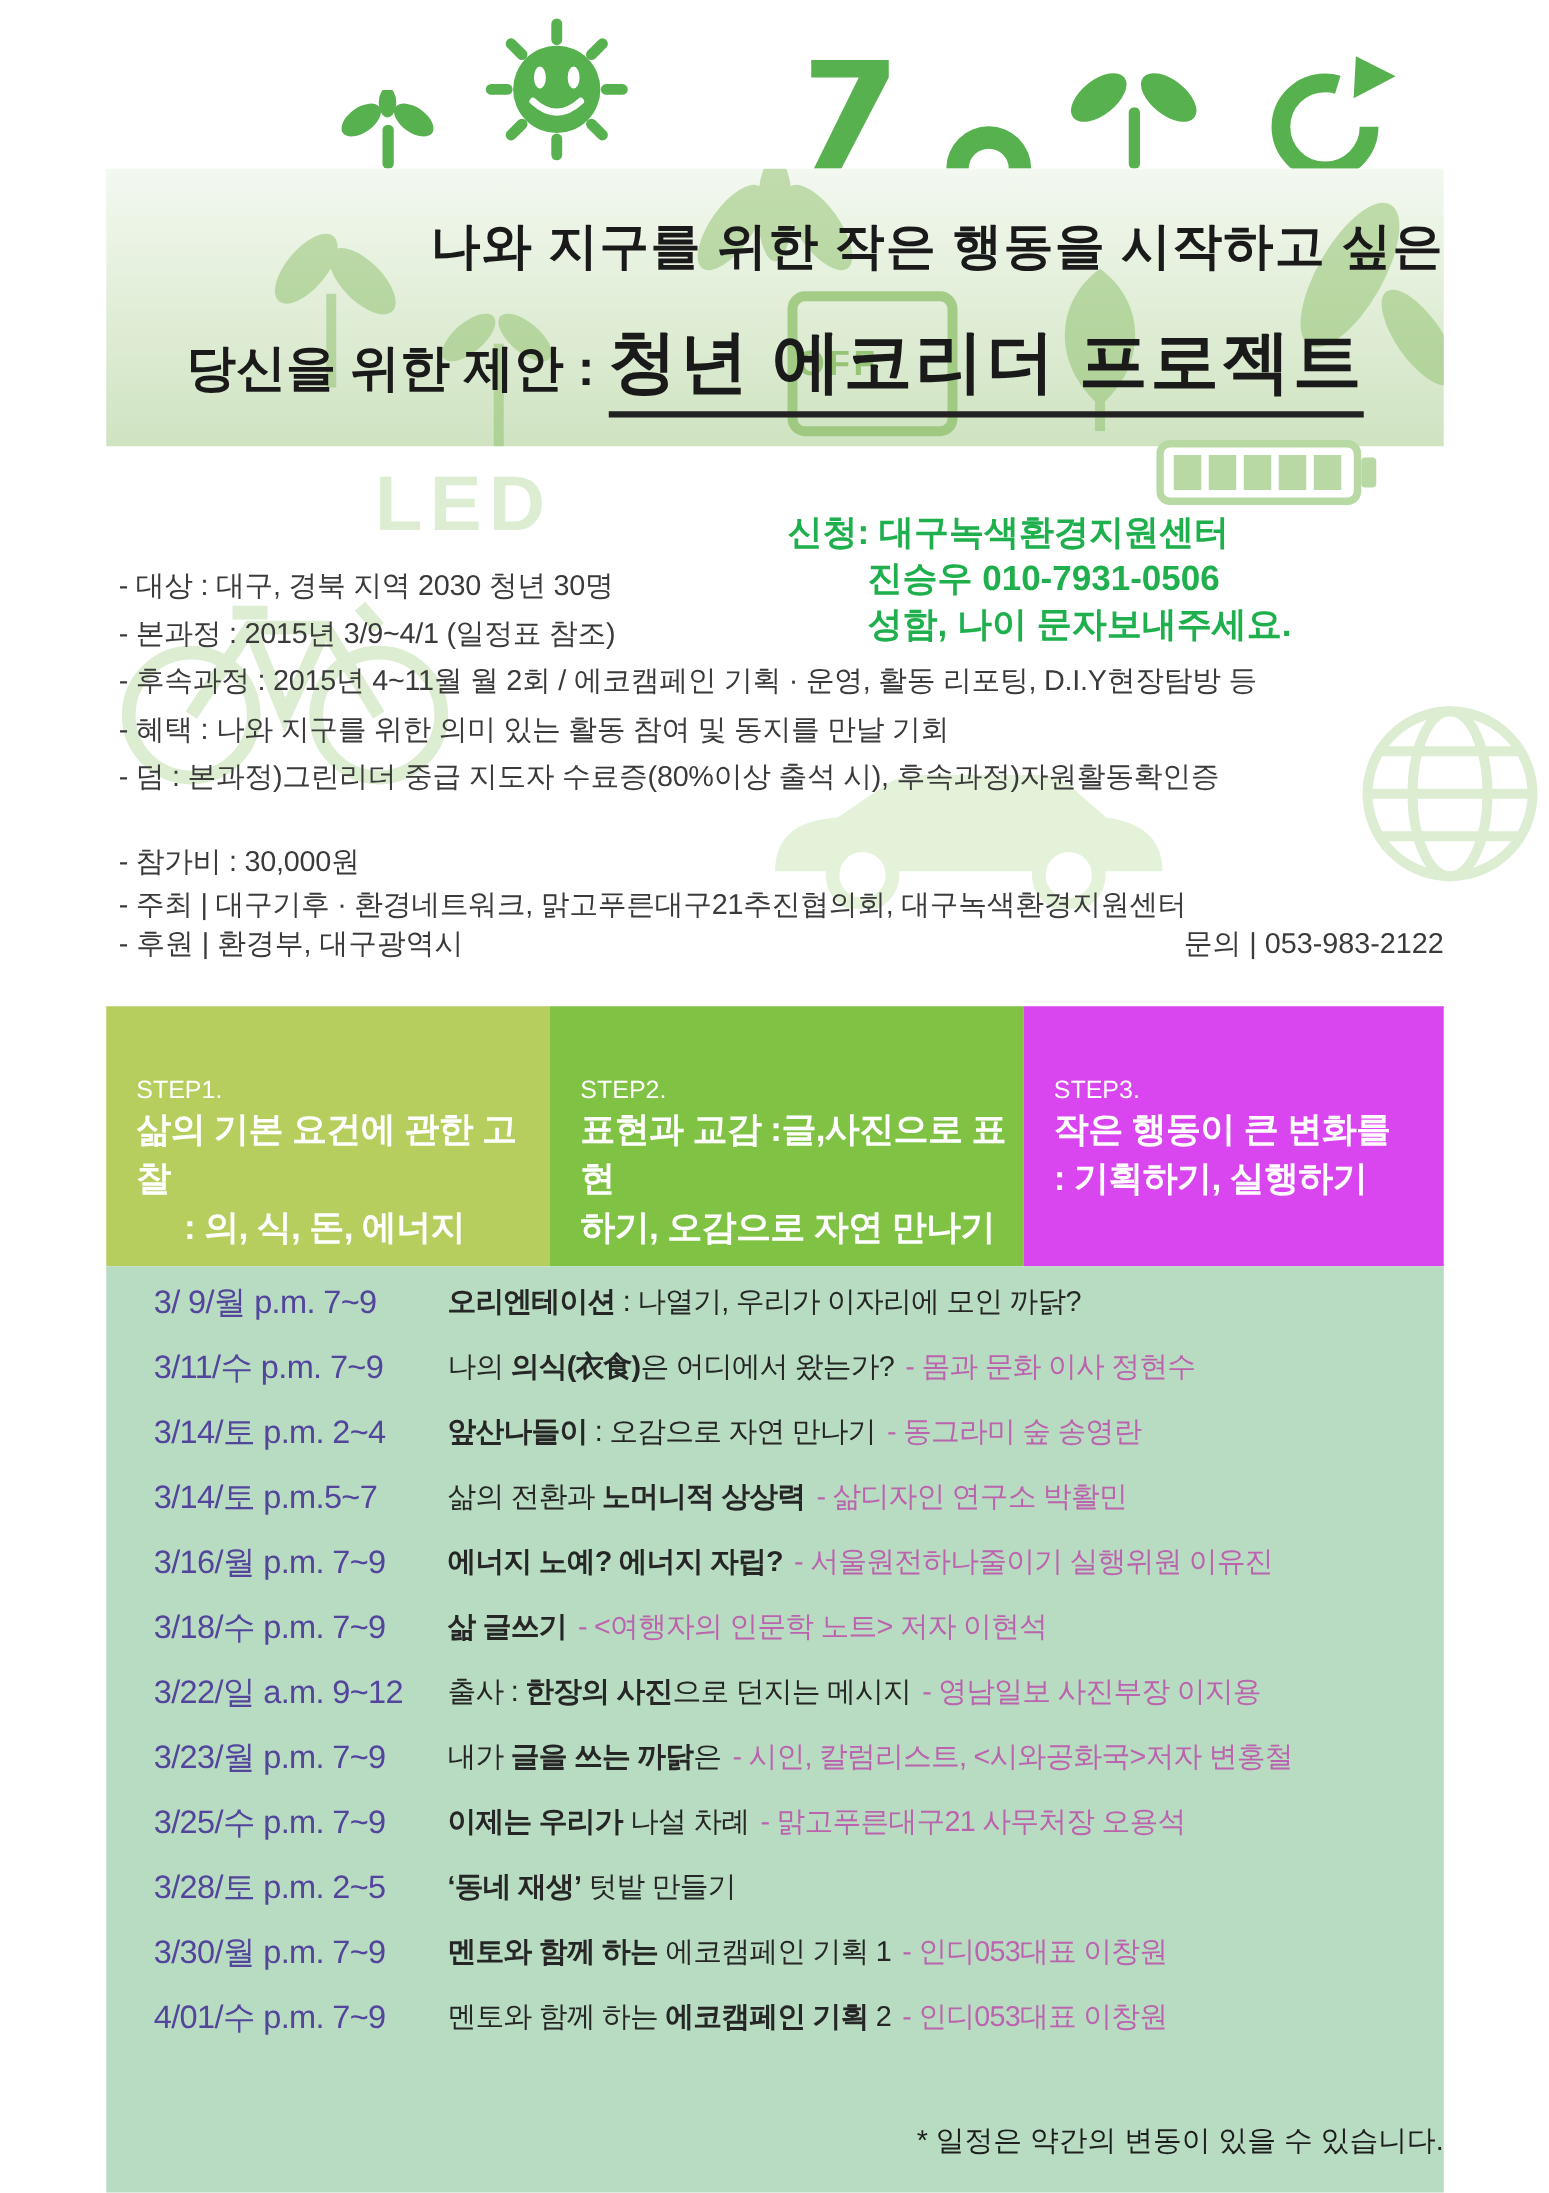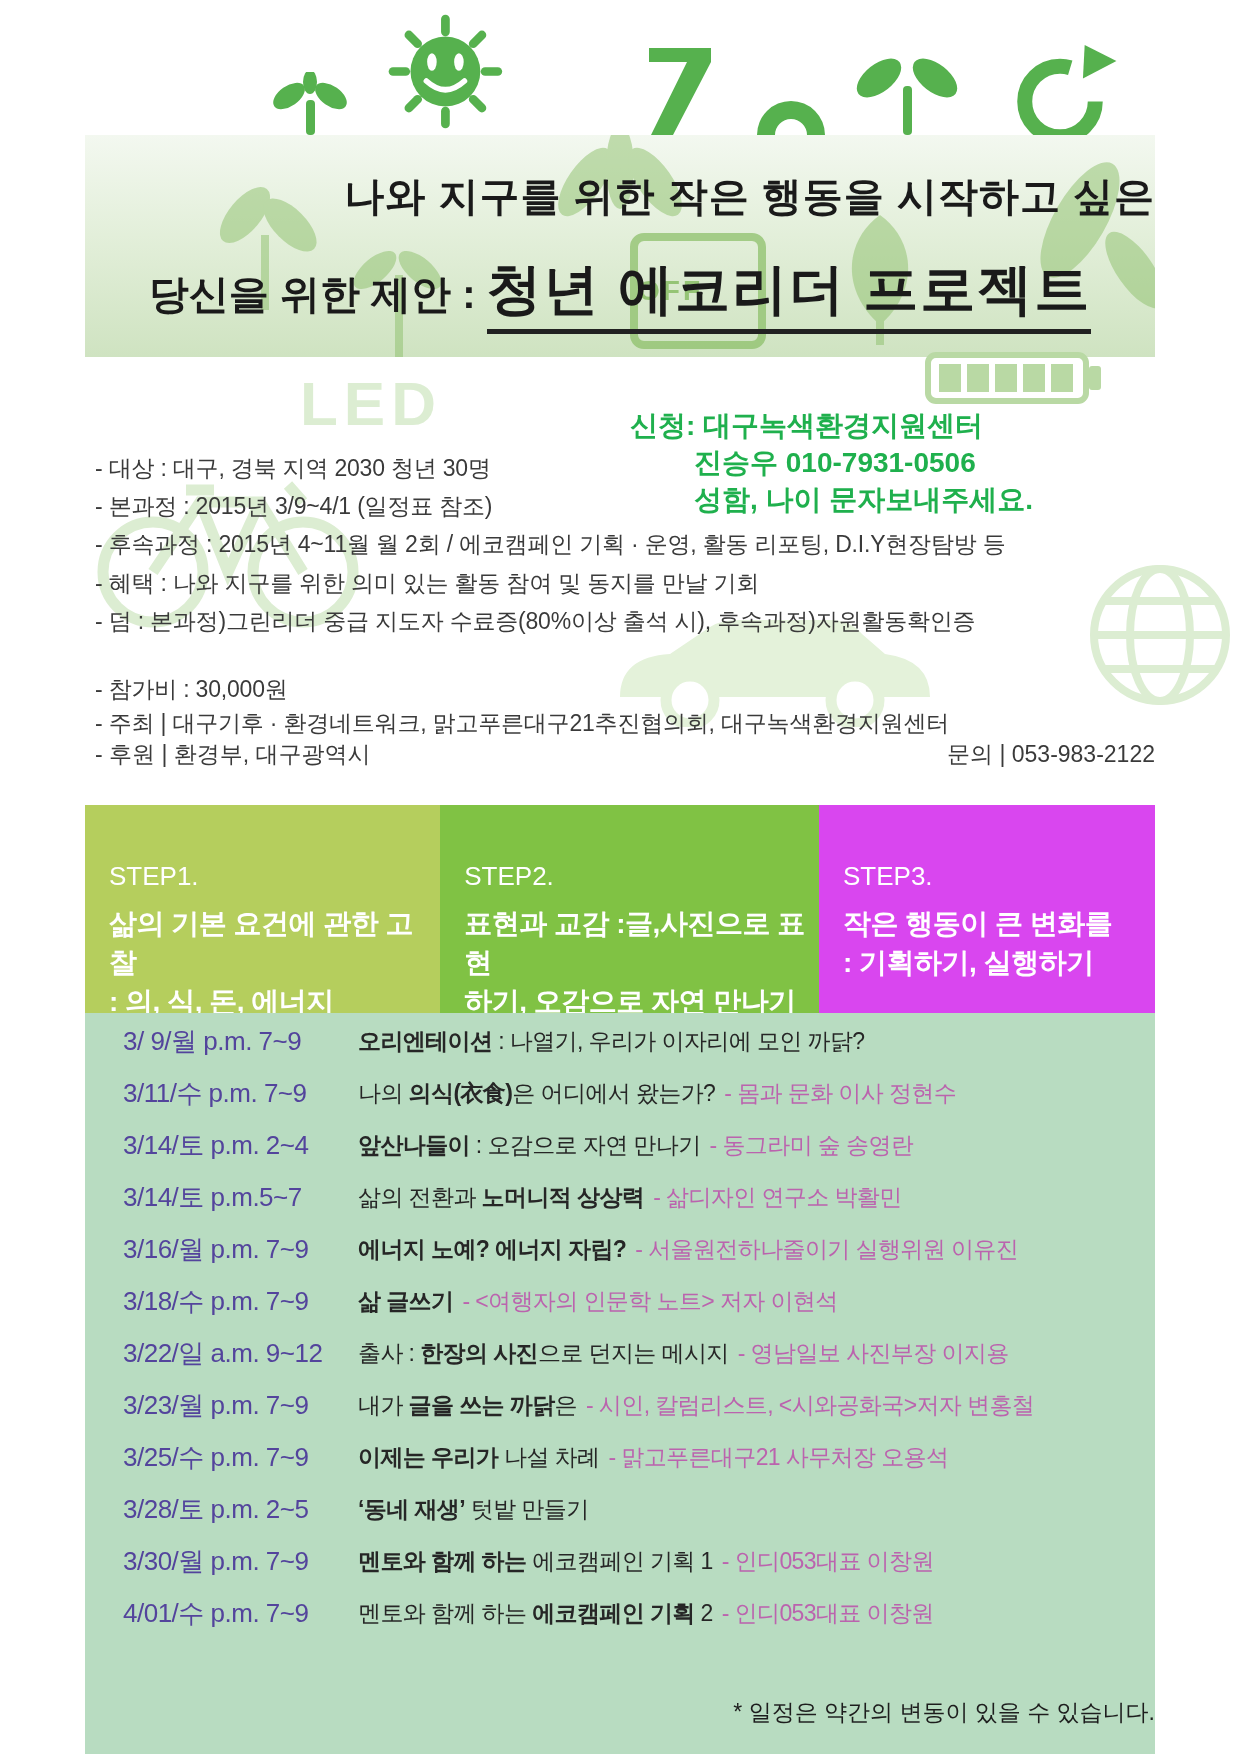--- a/index.html
+++ b/index.html
@@ -49,23 +49,23 @@
   .contact { position:absolute; left:545px; top:50px; z-index:3; color:var(--contact-green);
              font-size:28px; font-weight:bold; line-height:37px; white-space:nowrap; }
   .contact .ind { margin-left:64px; }
 
   
   .steps { position:absolute; left:85px; top:805px; width:1070px; height:208px; display:flex; z-index:2; }
   .step-card { height:100%; box-sizing:border-box; padding:56px 0 0 24px; color:#ffffff; }
   .step-card:nth-child(1) { flex:0 0 33.2%; }
   .step-card:nth-child(2) { flex:0 0 35.4%; }
   .step-card:nth-child(3) { flex:0 0 31.4%; }
-  .step-label { font-size:26px; margin-bottom:12px; }
+  .step-label { font-size:20px; }
   .step-line { font-size:28px; font-weight:bold; line-height:39px; letter-spacing:-0.5px; }
-  .step-card:nth-child(1) .step-line.l2 { text-align:left; padding-right:30px; }
+  .step-card:nth-child(1) .step-line.l2 { text-align:center; padding-right:30px; }
 
   
   .schedule { position:absolute; left:85px; top:1013px; width:1070px; height:813px;
               background:var(--table-bg); z-index:2; padding-top:2px; box-sizing:border-box; }
   .srow { height:52px; display:flex; align-items:center; padding-left:38px; overflow:hidden; white-space:nowrap; }
   .sdate { flex:0 0 235px; font-size:26px; color:var(--date-purple); letter-spacing:-0.5px; }
   .stitle { font-size:23px; color:#262626; letter-spacing:-0.6px; }
   .stitle .bseg { font-weight:bold; }
   .sspeaker { font-size:23px; color:var(--speaker-pink); margin-left:9px; letter-spacing:-0.6px; }
 

